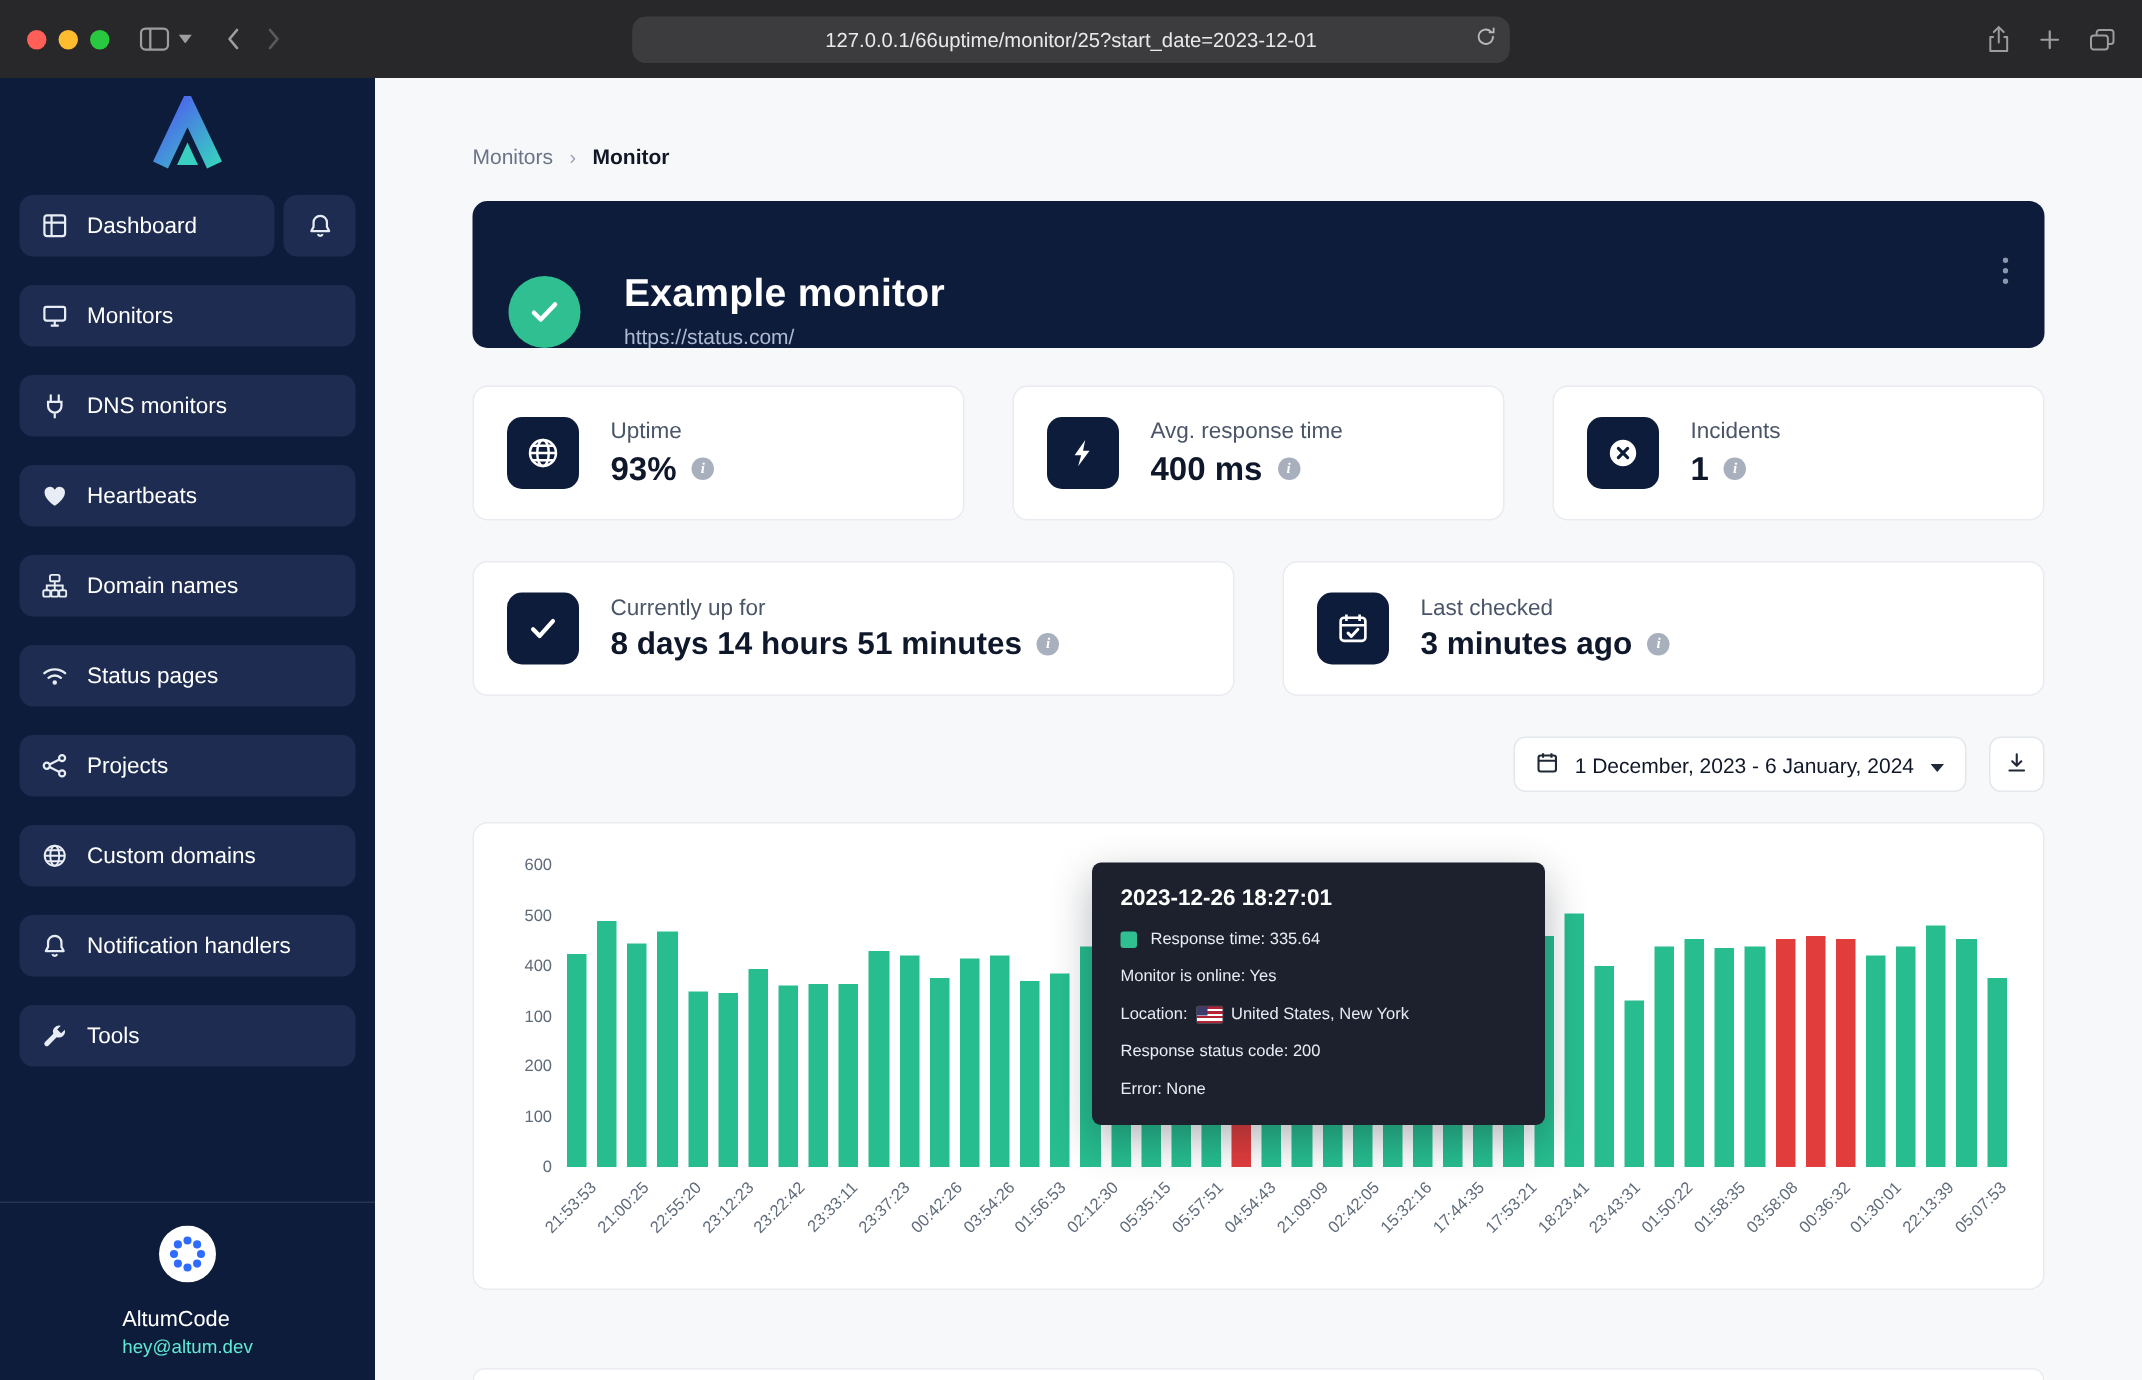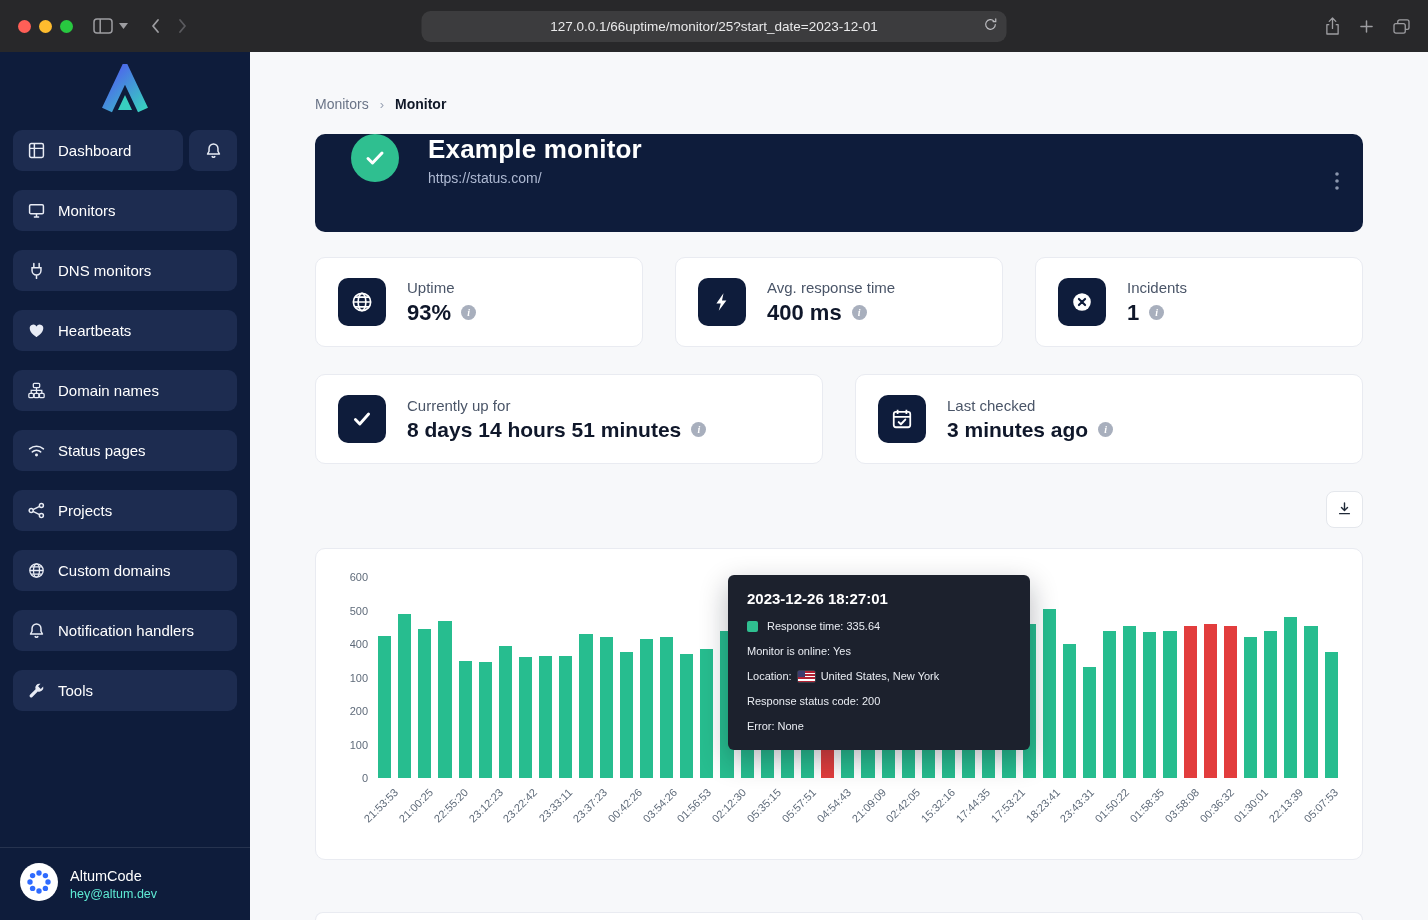--- a/index.html
+++ b/index.html
@@ -23,32 +23,32 @@
 
   
   .sidebar { width:250px; background:#0e1c3b; display:flex; flex-direction:column; flex-shrink:0; }
   .logo-wrap { display:flex; justify-content:center; padding:12px 0 16px; }
   .nav { padding:0 13px; flex:1; overflow:hidden; }
   .nav-row { display:flex; gap:6px; margin-bottom:19px; }
   .nav-item { flex:1; display:flex; align-items:center; gap:13px; background:#1d2c50; border-radius:9px; height:41px; padding:0 15px; color:#fff; font-size:15px; cursor:pointer; }
   .nav-icon { display:flex; align-items:center; justify-content:center; width:17px; height:17px; color:#e8ecf5; flex-shrink:0; }
   .nav-icon svg { width:17px; height:17px; }
   .bell-btn { flex:0 0 48px; display:flex; align-items:center; justify-content:center; background:#1d2c50; border-radius:9px; color:#fff; cursor:pointer; }
-  .sidebar-footer { border-top:1px solid rgba(255,255,255,.10); padding:15px 20px; display:flex; align-items:center; gap:12px; }
+  .sidebar-footer { border-top:1px solid rgba(255,255,255,.10); padding:15px 20px; display:flex; align-items:center; gap:12px;flex-direction:column; }
   .user-name { color:#fff; font-size:14.5px; }
   .user-email { color:#5eead4; font-size:12.5px; margin-top:3px; }
 
   
   .main { flex:1; padding:44px 65px 0; overflow:hidden; }
 
   .breadcrumb { display:flex; align-items:center; gap:11px; font-size:14px; color:#6a7487; margin-bottom:22px; }
   .breadcrumb .current { color:#101828; font-weight:600; }
   .crumb-sep { color:#9aa3b5; font-size:13px; }
 
-  .header-card { position:relative; background:#0e1c3b; border-radius:10px; height:98px; display:flex; align-items:flex-start; padding:0 36px; color:#fff; margin-bottom:25px; }
+  .header-card { position:relative; background:#0e1c3b; border-radius:10px; height:98px; display:flex; align-items:flex-end; padding:0 24px; color:#fff; margin-bottom:25px; }
   .status-circle { width:48px; height:48px; border-radius:50%; background:#2fbf90; display:flex; align-items:center; justify-content:center; margin-right:29px; flex-shrink:0; }
   .monitor-title { font-size:26px; font-weight:700; letter-spacing:.2px; }
   .monitor-url { font-size:14px; color:#aeb9d2; margin-top:5px; }
   .kebab { position:absolute; right:18px; top:50%; transform:translateY(-50%); padding:6px; color:#8b96ad; cursor:pointer; }
 
   .stats-row { display:flex; gap:32px; margin-bottom:27px;align-items:center; }
   .stat-card { flex:1; background:#fff; border:1px solid #e9ebf1; border-radius:10px; padding:20px 22px; display:flex; align-items:center; gap:21px; }
   .icon-sq { width:48px; height:48px; border-radius:10px; background:#0e1c3b; color:#fff; display:flex; align-items:center; justify-content:center; flex-shrink:0; }
   .stat-label { font-size:15px; color:#4a5568; }
   .stat-value { font-size:22px; font-weight:700; color:#0f172a; display:flex; align-items:center; gap:10px; margin-top:4px; }
@@ -405,20 +405,34 @@
           <div class="stat-label">Last checked</div>
           <div class="stat-value">
               <span>3 minutes ago</span>
               <span class="info">i</span>
             </div>
         </div>
       </div>
     </div>
 
     <div class="date-row">
+      <button class="date-btn">
+        <span>
+          <svg width="15" height="15" viewBox="0 0 16 16" fill="none" stroke="#1f2937" stroke-width="1.5">
+              <rect x="1.8" y="2.8" width="12.4" height="11.4" rx="1.6"></rect>
+              <path d="M5 1.2v3.2M11 1.2v3.2M1.8 6.6h12.4"></path>
+            </svg>
+        </span>
+        <span>1 December, 2023 - 6 January, 2024</span>
+        <span>
+          <svg width="9" height="6" viewBox="0 0 10 6" fill="#1f2937">
+              <path d="M0 0l5 6 5-6z"></path>
+            </svg>
+        </span>
+      </button>
       <button class="dl-btn">
         <span>
           <svg width="15" height="15" viewBox="0 0 16 16" fill="none" stroke="#1f2937" stroke-width="1.5" stroke-linecap="round" stroke-linejoin="round">
               <path d="M8 2v8M4.8 7l3.2 3.2L11.2 7M2.8 13.5h10.4"></path>
             </svg>
         </span>
       </button>
     </div>
 
     <div class="chart-card">

